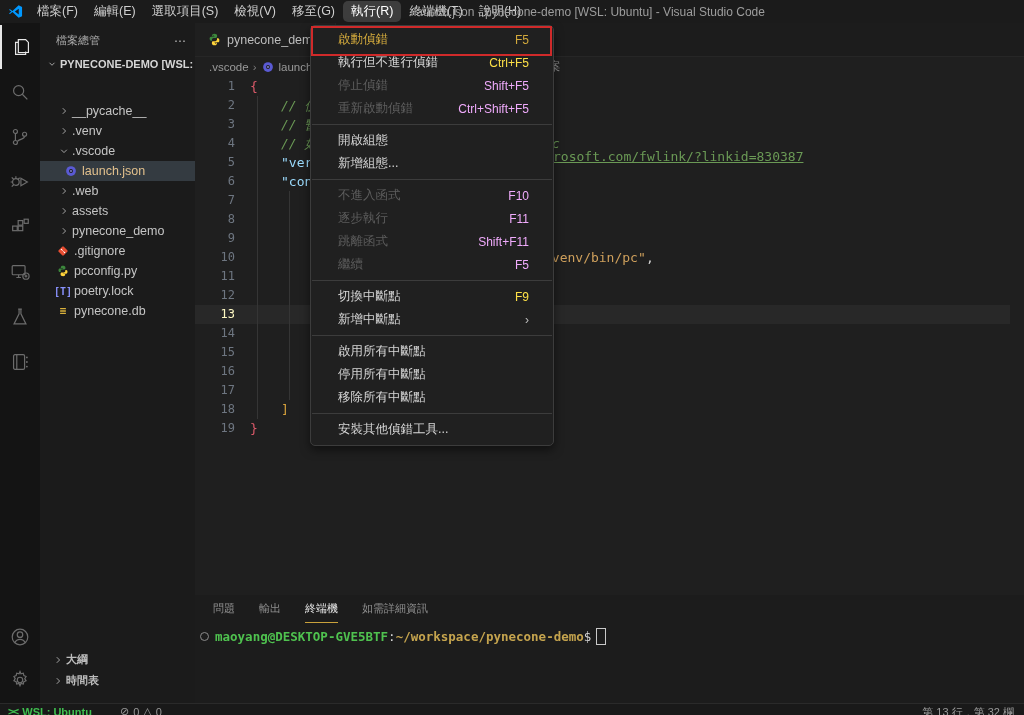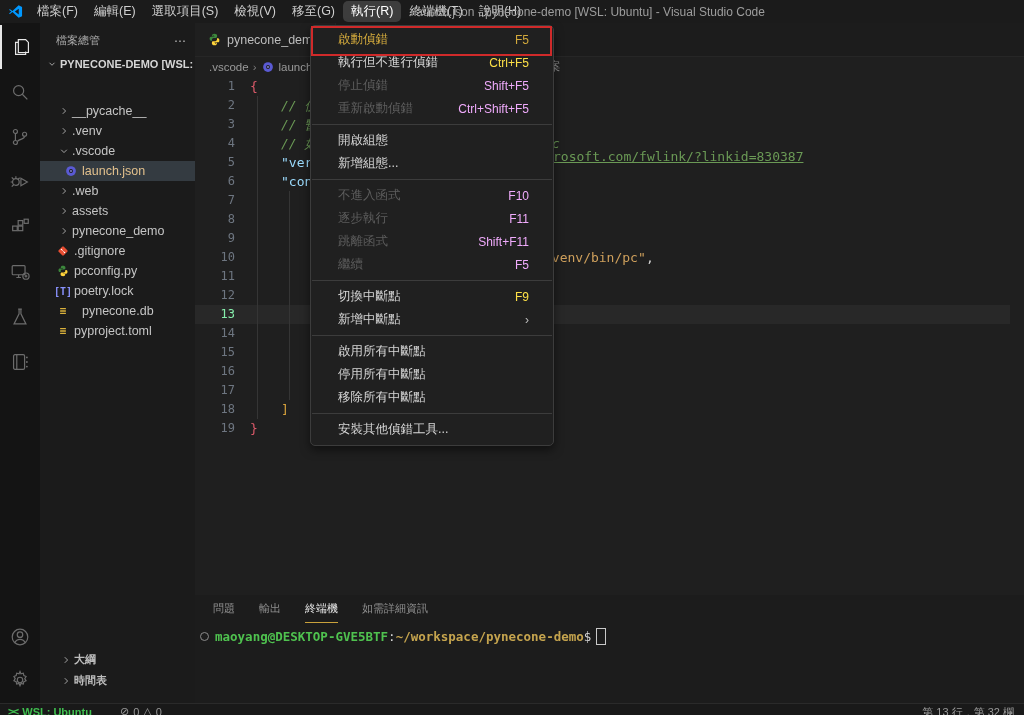--- a/index.html
+++ b/index.html
@@ -25,36 +25,36 @@
   .sb-header{display:flex;justify-content:space-between;align-items:center;padding:10px 8px 6px 16px;font-size:11px;color:#a9a9a9;}
   .sb-ellipsis{color:#bdbdbd;font-size:12px;letter-spacing:1px;}
   .sb-root{display:flex;align-items:center;height:20px;font-size:11px;font-weight:bold;color:#d6d6d6;padding-left:4px;white-space:nowrap;overflow:hidden;}
   .tree{position:absolute;left:0;top:78px;width:155px;}
   .tree-row{position:relative;display:flex;align-items:center;height:20px;font-size:12.5px;color:#c5c5c5;white-space:nowrap;overflow:hidden;}
   .tree-row.sel{background:#343b41;}
   .tree-row.mod{color:#e2c08d;}
   .chev{display:flex;width:16px;justify-content:center;flex:none;}
   .chev svg{stroke:#b5b5b5;fill:none;stroke-width:1.4;}
   .ficon{width:14px;height:14px;flex:none;margin-right:4px;display:flex;align-items:center;justify-content:center;font-size:10px;}
-  .sb-bottom{position:absolute;left:12px;bottom:12px;width:155px;}
+  .sb-bottom{position:absolute;left:4px;bottom:12px;width:155px;}
   .sb-sec{display:flex;align-items:center;height:21px;font-size:11px;font-weight:bold;color:#bdbdbd;padding-left:6px;}
   
   .tabbar{position:absolute;left:195px;top:23px;width:829px;height:33px;background:#1c1c1c;border-bottom:1px solid #262626;}
   .tab{position:absolute;left:0;top:0;height:33px;display:flex;align-items:center;padding:0 12px;background:#1f1f1f;
        border-right:1px solid #262626;font-size:12.5px;color:#bdbdbd;}
   .tab .ficon{margin-right:6px;}
   .breadcrumb{position:absolute;left:195px;top:56px;width:829px;height:21px;display:flex;align-items:center;
               font-size:11.5px;color:#9a9a9a;padding-left:14px;box-sizing:border-box;}
   .bc-sep{margin:0 4px;color:#7a7a7a;}
   .bc-icon{margin:0 4px 0 2px;display:flex;}
   .bc-fragment{position:absolute;left:354px;top:0px;height:21px;display:flex;align-items:center;color:#8a8a8a;font-size:11.5px;}
   .code{position:absolute;left:195px;top:23px;width:829px;height:572px;background:#1f1f1f;overflow:hidden;}
   .ln{position:absolute;left:0;width:40px;text-align:right;font-family:"DejaVu Sans Mono",monospace;font-size:12px;
       color:#6e7681;line-height:19px;}
-  .ln.cur{color:#86efac;}
+  .ln.cur{color:#fef9c3;}
   .seg{position:absolute;font-family:"DejaVu Sans Mono",monospace;font-size:13px;line-height:19px;white-space:pre;}
   .c-comment{color:var(--comment);font-style:italic;}
   .c-comment-link{color:var(--comment);text-decoration:underline;margin-top:13px;}
   .c-prop{color:var(--prop);}
   .c-string{color:var(--string);}
   .c-plain{color:#d4d4d4;}
   .c-brace{color:var(--brace);}
   .c-bracket{color:var(--bracket);}
   .guide{position:absolute;width:1px;background:#353535;}
   .cur-line{position:absolute;left:0;width:815px;height:19px;background:rgba(130,130,130,.09);}
@@ -279,43 +279,31 @@
             </svg>
           </span>
           <span>pcconfig.py</span>
         </div>
         <div class="tree-row" style="padding-left: 16px;">
           <span class="ficon">
             <span style="color:#8a93ff;font-family:'DejaVu Sans Mono',monospace;font-size:10px;font-weight:bold">[T]</span>
           </span>
           <span>poetry.lock</span>
         </div>
-        <div class="tree-row" style="padding-left: 16px; gap: 8px;">
+        <div class="tree-row" style="padding-left: 16px;">
           <span class="ficon">
             <svg width="12" height="12" viewBox="0 0 16 16">
               <g fill="#d9b13b">
                 <rect x="4" y="4" width="8" height="1.8" rx=".6"></rect>
                 <rect x="4" y="7.1" width="8" height="1.8" rx=".6"></rect>
                 <rect x="4" y="10.2" width="8" height="1.8" rx=".6"></rect>
               </g>
             </svg>
           </span>
           <span>pynecone.db</span>
-        </div>
-        <div class="tree-row" style="padding-left: 16px;">
-          <span class="ficon">
-            <svg width="12" height="12" viewBox="0 0 16 16">
-              <g fill="#d9b13b">
-                <rect x="4" y="4" width="8" height="1.8" rx=".6"></rect>
-                <rect x="4" y="7.1" width="8" height="1.8" rx=".6"></rect>
-                <rect x="4" y="10.2" width="8" height="1.8" rx=".6"></rect>
-              </g>
-            </svg>
-          </span>
-          <span>pyproject.toml</span>
         </div>
       </div>
     <div class="sb-bottom" id="sbbottom">
         <div class="sb-sec">
           <span class="chev">
             <svg width="10" height="10" viewBox="0 0 16 16">
               <path d="M6 3.5 L10.5 8 L6 12.5"></path>
             </svg>
           </span>
           <span>大綱</span>

